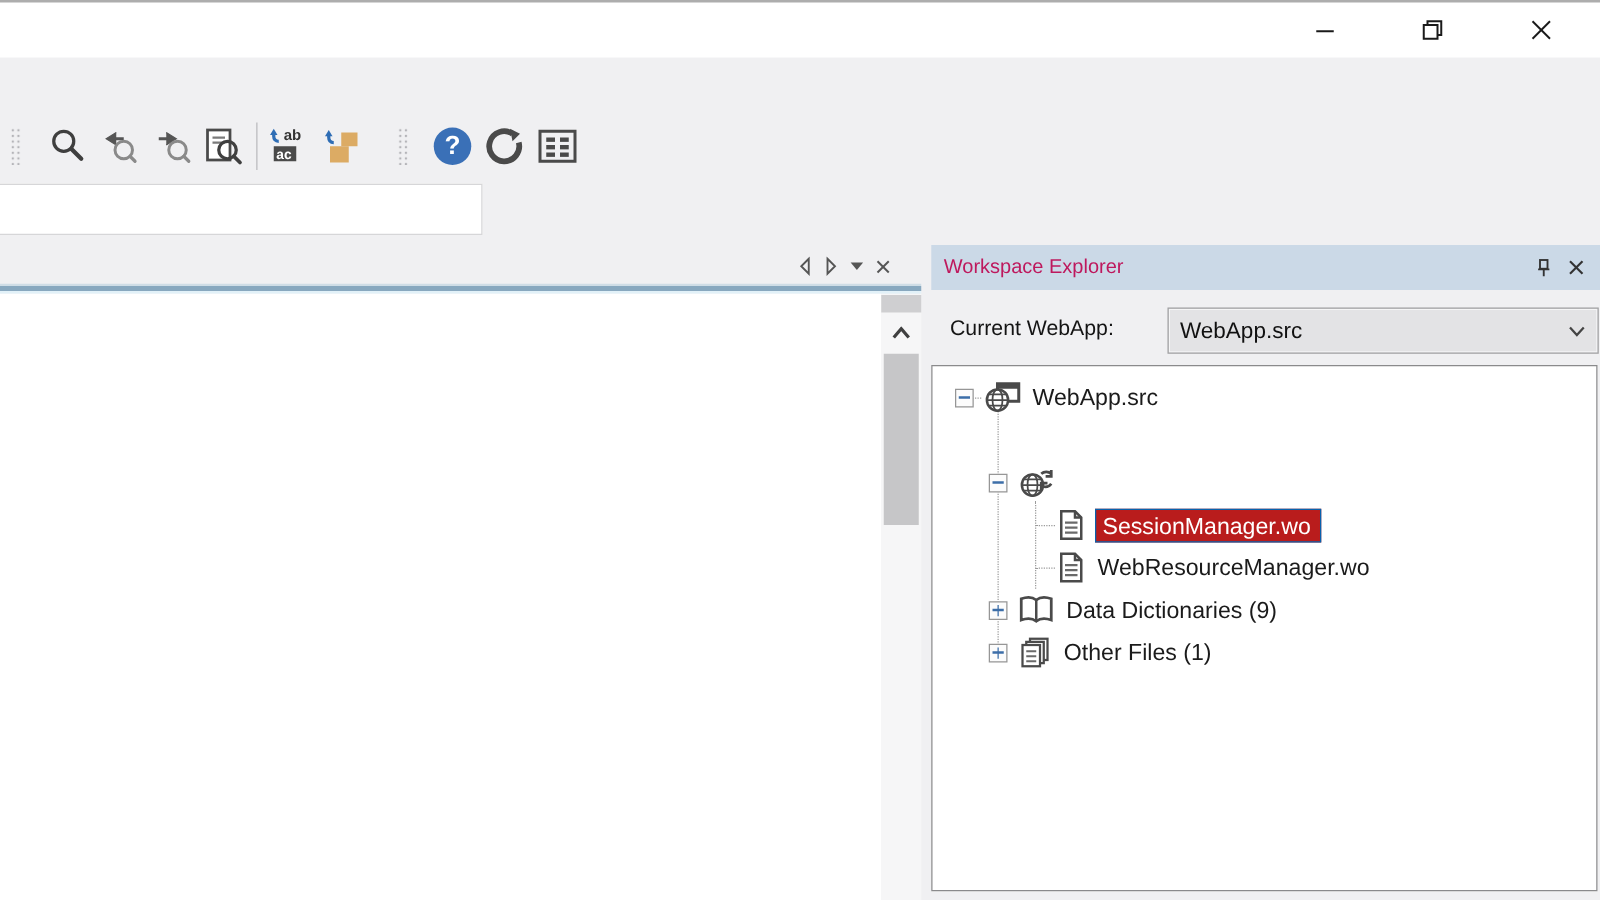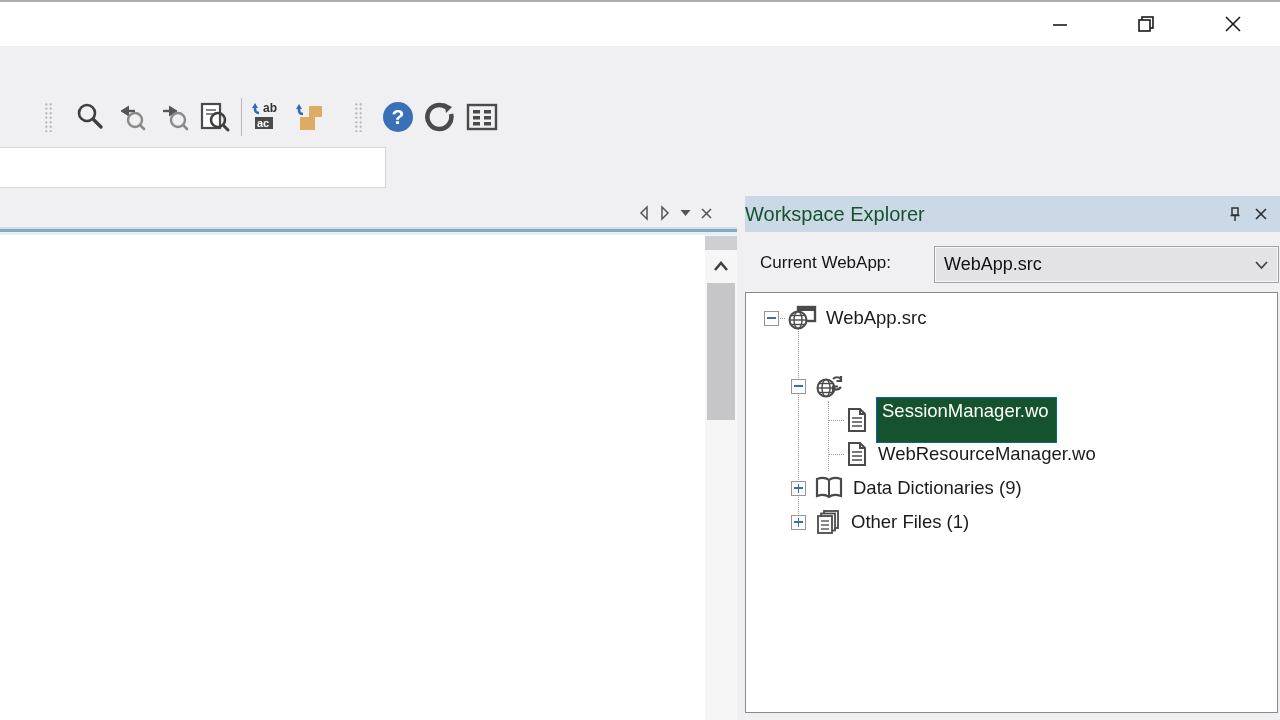--- a/index.html
+++ b/index.html
@@ -7,21 +7,21 @@
        font-family:"Liberation Sans","DejaVu Sans",sans-serif;color:#1b1b1b;}
 
   
   .titlebar{position:absolute;left:0;top:0;width:1280px;height:44px;background:#ffffff;
             border-top:2px solid #adadad;}
   .winbtn{position:absolute;top:4px;width:44px;height:36px;display:flex;align-items:center;
           justify-content:center;cursor:default;}
   .winbtn svg{display:block;}
 
   
-  .toolbar{position:absolute;left:0;top:94px;width:740px;height:46px;margin-left:36px;}
+  .toolbar{position:absolute;left:0;top:94px;width:740px;height:46px;}
   .tbicon{position:absolute;top:3px;width:36px;height:40px;display:flex;align-items:center;justify-content:center;}
   .grip{position:absolute;top:8px;width:9px;height:30px;
         background-image:radial-gradient(#b4b4b8 1.1px, transparent 1.2px);
         background-size:4.5px 4.5px;}
   .tbsep{position:absolute;top:4px;width:1px;height:38px;background:#b9b9bd;}
   .help-circle{width:30px;height:30px;border-radius:50%;background:#3a70b7;color:#fff;
                font-size:21px;font-weight:bold;display:flex;align-items:center;justify-content:center;}
 
   
   .find-input{position:absolute;left:-2px;top:147px;width:388px;height:41px;border:1px solid #d6d6d8;
@@ -36,34 +36,34 @@
   .doc-body{position:absolute;left:0;top:235px;width:705px;height:485px;background:#ffffff;}
   .vscroll{position:absolute;left:705px;top:235px;width:32px;height:485px;background:#f6f6f7;}
   .vscroll .corner{position:absolute;left:0;top:1px;width:100%;height:14px;background:#cfcfd1;}
   .vscroll .upbtn{position:absolute;left:0;top:17px;width:100%;height:28px;display:flex;
                   align-items:center;justify-content:center;}
   .vscroll .thumb{position:absolute;left:2px;top:48px;width:28px;height:137px;background:#c6c6c8;}
 
   
   .wx-titlebar{position:absolute;left:745px;top:196px;width:535px;height:36px;background:#cbd9e7;
                display:flex;align-items:center;}
-  .wx-title{font-size:20px;color:#14532d;padding-left:0;flex:1;}
+  .wx-title{font-size:16px;color:#be185d;padding-left:10px;flex:1;}
   .wx-btn{width:26px;height:26px;display:flex;align-items:center;justify-content:center;}
   .wx-project-label{position:absolute;left:760px;top:253px;font-size:17px;color:#141414;}
   .wx-dropdown{position:absolute;left:934px;top:246px;width:345px;height:37px;background:#e3e3e5;
                border:1px solid #a2a2a4;box-sizing:border-box;display:flex;align-items:center;
                box-shadow:inset 0 0 0 1px #f5f5f6;}
   .wx-dropdown .ddval{flex:1;font-size:18px;color:#111;padding-left:9px;}
   .wx-dropdown .ddchev{padding-right:9px;display:flex;align-items:center;}
 
   .wx-tree{position:absolute;left:745px;top:292px;width:533px;height:421px;background:#ffffff;
            border:1px solid #8a8a8c;box-sizing:border-box;overflow:hidden;}
   .trow{position:absolute;height:34px;display:flex;align-items:center;}
   .trow .lbl{font-size:18.5px;color:#1b1b1b;white-space:nowrap;}
-  .trow .lbl.selected{background:#14532d;color:#ffffff;border:1px solid #0861ad;padding:2px 7px 20px 5px;}
+  .trow .lbl.selected{background:#b91c1c;color:#ffffff;border:1px solid #0861ad;padding:2px 7px 1px 5px;}
   .expander{width:13px;height:13px;border:1px solid #969696;background:#fcfcfc;position:relative;
             flex:none;}
   .expander::before,.expander::after{content:"";position:absolute;background:#3c6ea8;}
   .expander::before{left:2px;right:2px;top:5.5px;height:1.6px;}  
   .expander.plus::after{top:2px;bottom:2px;left:5.5px;width:1.6px;} 
   .ticon{flex:none;display:flex;align-items:center;justify-content:center;}
   .conn{position:absolute;}
   .conn.v{border-left:1.6px dotted #9b9b9b;width:0;}
   .conn.h{border-top:1.6px dotted #9b9b9b;height:0;}
 </style>

